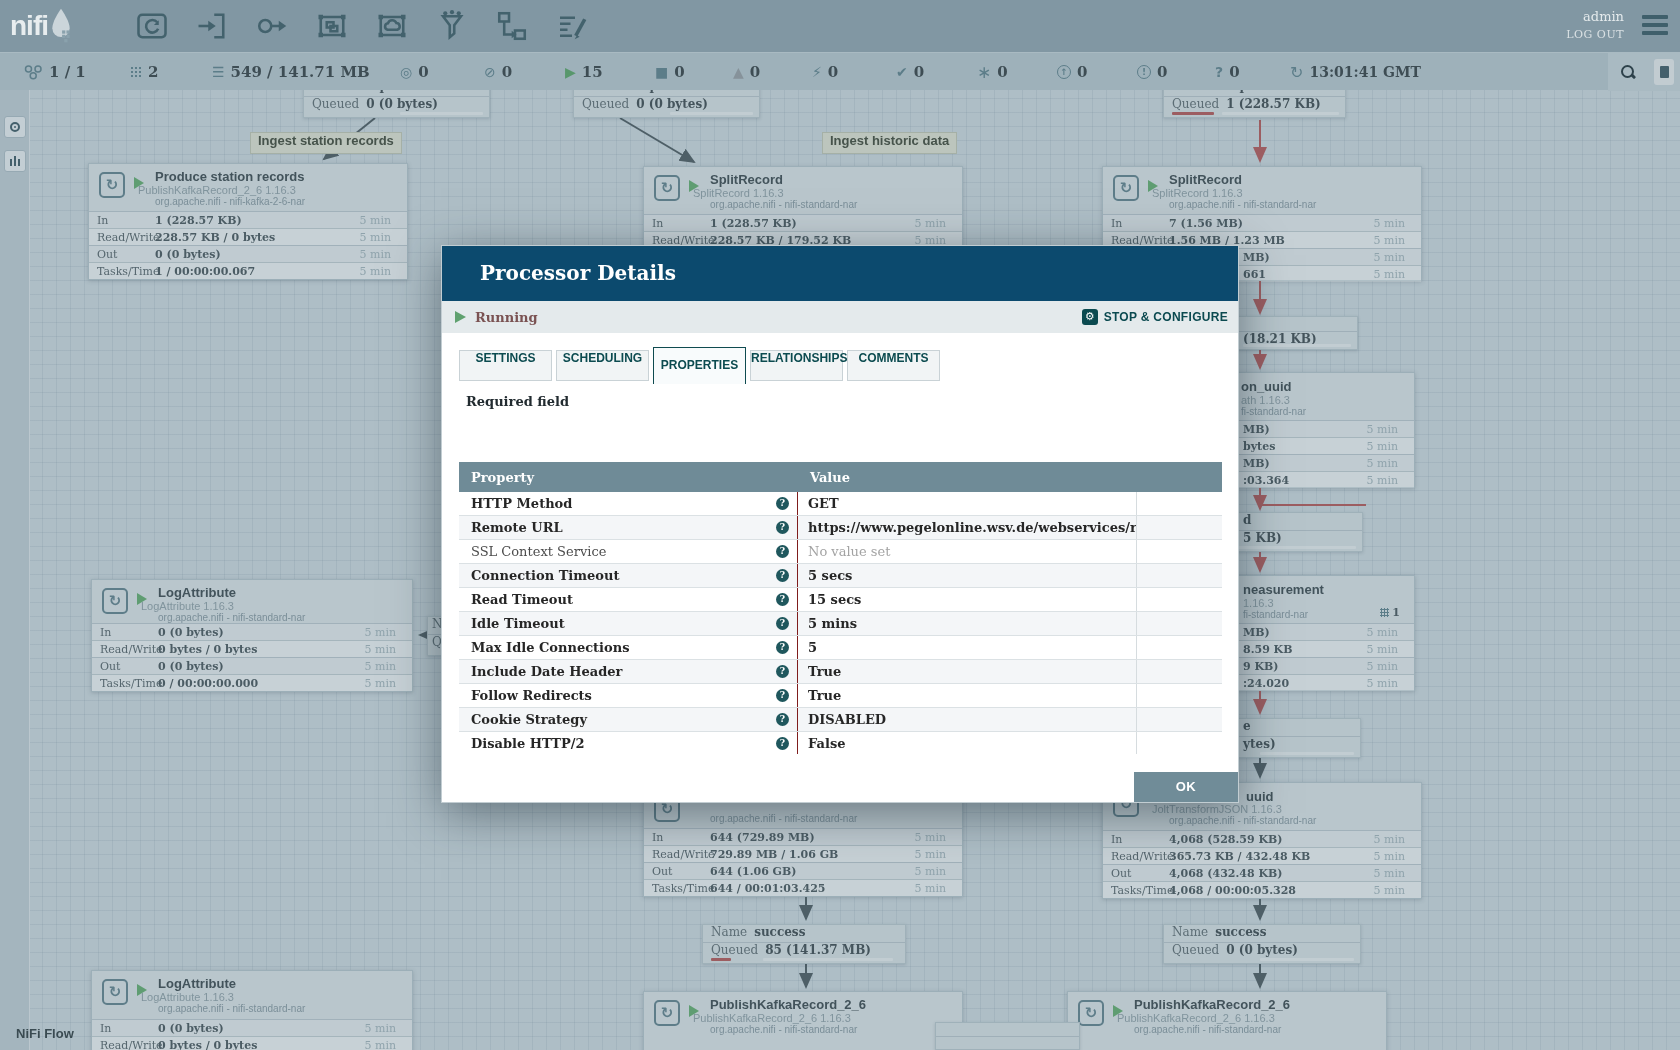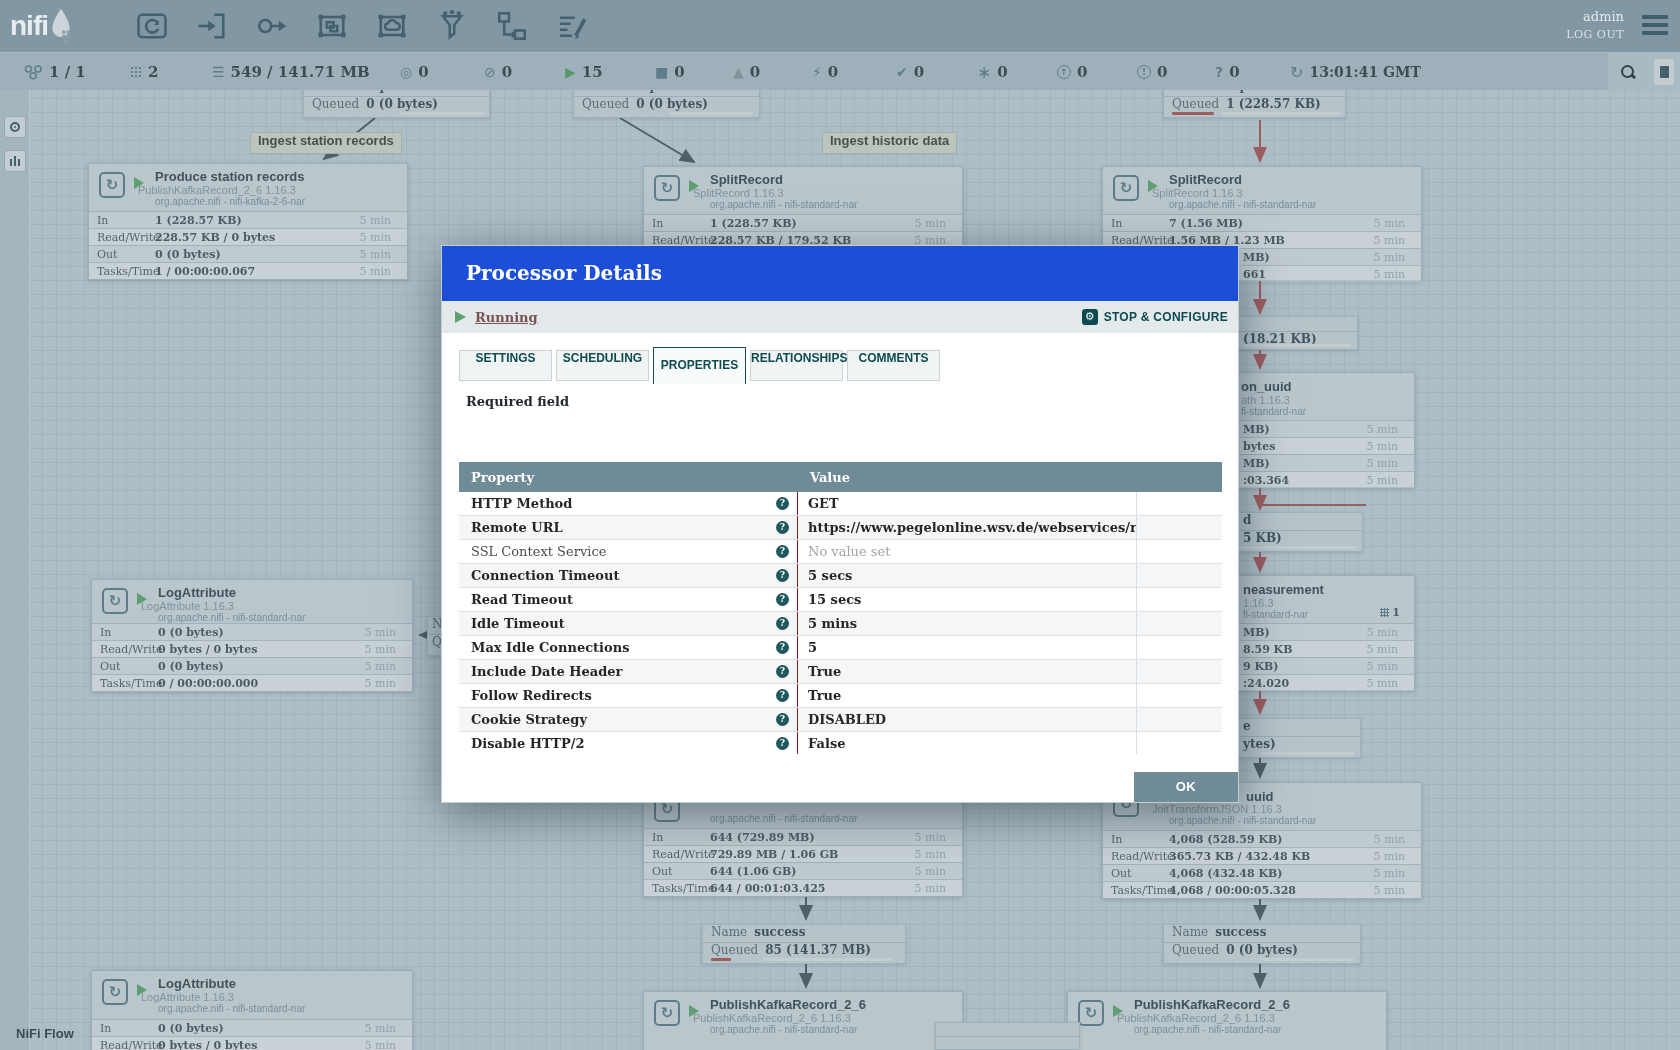--- a/index.html
+++ b/index.html
@@ -73,24 +73,24 @@
   .dotgrid { width:12px; height:12px; background-image:radial-gradient(#5c7d89 1.2px, transparent 1.4px); background-size:4px 4px; }
   .srightband { position:absolute; right:0; top:0; width:72px; height:38px; background:#a9bac2; }
   .mag { position:relative; width:16px; height:16px; }
   .mag::before { content:""; position:absolute; left:1px; top:1px; width:9px; height:9px; border:2.5px solid #2e424b; border-radius:50%; }
   .mag::after { content:""; position:absolute; left:11px; top:11px; width:5px; height:2.5px; background:#2e424b; transform:rotate(45deg); border-radius:1px; }
   .panelbtn { position:absolute; right:6px; top:6px; width:20px; height:26px; background:#c2ccd1; border-radius:3px; display:flex; align-items:center; justify-content:center; }
   .panelbtn i { width:9px; height:12px; background:#44606c; border-radius:1px; }
 
   
   .modal { position:absolute; left:441px; top:245px; width:798px; height:558px; background:#fff; border:1px solid #c2cdd2; box-shadow:0 10px 45px rgba(22,38,48,.5); z-index:50; }
-  .m-head { height:55px; background:#1d4ed8; color:#fff; font:700 20px/55px "DejaVu Serif",serif; padding-left:24px; }
+  .m-head { height:55px; background:#0c4a6e; color:#fff; font:700 20px/55px "DejaVu Serif",serif; padding-left:38px; }
   .m-status { position:absolute; left:0; top:55px; width:100%; height:32px; background:#e4eaec; display:flex; align-items:center; }
   .m-play { width:0; height:0; border-left:11px solid #5fa16f; border-top:6.5px solid transparent; border-bottom:6.5px solid transparent; margin-left:13px; }
-  .m-run { margin-left:9px; font:700 13px "DejaVu Serif",serif; color:#7a5252;text-decoration:underline; }
+  .m-run { margin-left:9px; font:700 13px "DejaVu Serif",serif; color:#7a5252; }
   .m-action { position:absolute; right:10px; top:0; height:32px; display:flex; align-items:center; cursor:pointer; }
   .gearbox { width:16px; height:16px; background:#0b4a50; border-radius:3px; color:#fff; font:11px/16px "DejaVu Sans",sans-serif; text-align:center; }
   .m-action span.txt { margin-left:6px; font:700 12px "Liberation Sans",sans-serif; color:#0b4a50; letter-spacing:.3px; }
   .m-tabs { position:absolute; left:17px; top:104px; display:flex; gap:4px; align-items:flex-start; }
   .tab { width:93px; height:31px; line-height:31px; text-align:center; background:#f1f4f5; border:1px solid #c9d2d6; font:700 12px "Liberation Sans",sans-serif; color:#0c4b50; cursor:pointer; }
   .tab.active { background:#f8fbfc; border:1px solid #0f4b50; border-bottom:none; height:37px; line-height:34px; margin-top:-3px; position:relative; z-index:2; }
   .m-required { position:absolute; left:24px; top:148px; font:700 13px "DejaVu Serif",serif; color:#222b30; }
   .m-table { position:absolute; left:17px; top:180px; width:763px; height:328px; overflow:hidden; }
   .thead { display:flex; height:30px; background:#6f8b97; color:#fff; font:700 13px "DejaVu Serif",serif; align-items:center;margin-top:36px; }
   .thead .h1 { width:339px; padding-left:12px; }

